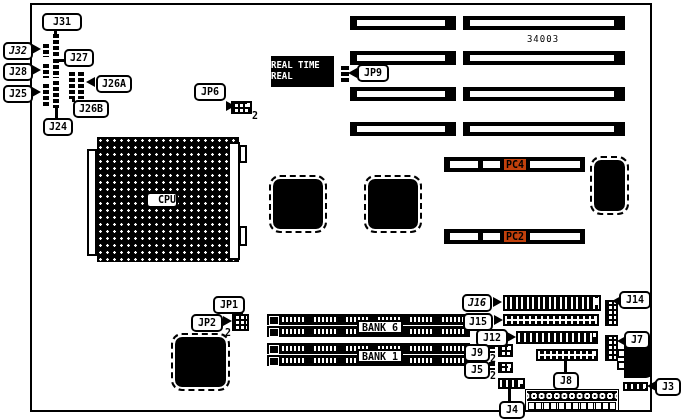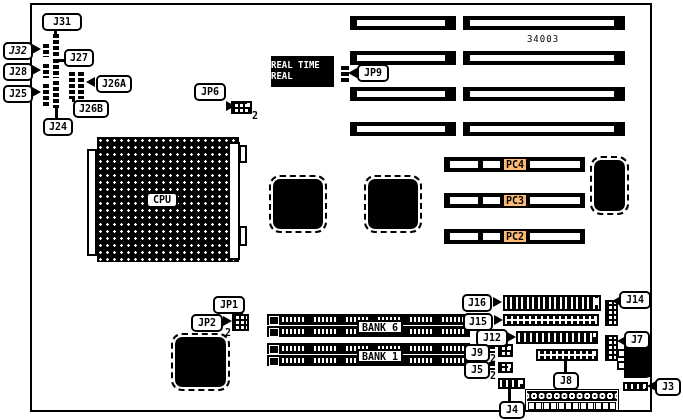--- a/index.html
+++ b/index.html
@@ -47,28 +47,28 @@
   .simm{background:#000;z-index:1;}
   .simm::before{content:"";position:absolute;left:2px;top:2px;width:8px;height:7px;border:1px solid #fff;background:#000;}
   .simm::after{content:"";position:absolute;left:15px;right:5px;top:3px;height:5px;
       background-image:repeating-linear-gradient(90deg,transparent 0 24px,#000 24px 32px),
                        repeating-linear-gradient(90deg,#fff 0 2px,transparent 2px 4px);}
   .banklabel{border:2px solid #000;background:#fff;font-weight:bold;font-size:10px;line-height:11px;
              text-align:center;z-index:6;padding:0;}
   
   .pcslot{background:#000;z-index:1;}
   .pcslot i{position:absolute;background:#fff;top:4px;height:7px;display:block;}
-  .pclabel{position:absolute;left:59px;top:1px;width:24px;height:13px;background:#fdba74;border:1px solid #000;
+  .pclabel{position:absolute;left:59px;top:1px;width:24px;height:13px;background:#c2410c;border:1px solid #000;
            font-weight:bold;font-size:10px;line-height:11px;text-align:center;z-index:3;}
   
   .cpu-socket{background-color:#000;z-index:1;
       background-image:radial-gradient(circle,#fff 1px,transparent 1.5px);background-size:7px 7px;}
   .cpu-inner{background:#fff;border:2px solid #000;}
   .cpu-tag{border:2px solid #000;border-radius:4px;background:#fff;font-weight:bold;font-size:10px;
-           line-height:12px;text-align:center;}
+           line-height:12px;text-align:right;}
   .whitebar{background:#fff;border:2px solid #000;z-index:2;}
   
   .qfp{background:#000;border-radius:7px;outline:2px dashed #000;outline-offset:2px;z-index:1;}
   
   .pwr{background:#fff;border:1px solid #000;z-index:1;}
   .pwr::before{content:"";position:absolute;left:1px;right:1px;top:1px;height:10px;background-color:#000;
       background-image:radial-gradient(circle,#000 0 1px,#fff 1px 3px,transparent 3.2px);
       background-size:7.6px 10px;background-position:center;}
   .pwr::after{content:"";position:absolute;left:2px;right:2px;top:12px;height:8px;background:#fff;
       background-image:repeating-linear-gradient(90deg,#000 0 1px,transparent 1px 2px,transparent 2px 6px,#000 6px 7px,transparent 7px 7.4px),
@@ -148,26 +148,20 @@
   <div class="abs qfp" style="left:368px;top:179px;width:50px;height:50px;"></div>
   <div class="abs qfp" style="left:594px;top:160px;width:31px;height:51px;"></div>
   <div class="abs qfp" style="left:175px;top:337px;width:51px;height:50px;"></div>
 
   <div class="abs pcslot" style="left:444px;top:157px;width:141px;height:15px;">
     <i style="left:6px;width:28px;"></i>
     <i style="left:39px;width:17px;"></i>
     <i style="left:86px;width:50px;"></i>
     <div class="pclabel">PC4</div>
   </div>
-  <div class="abs pcslot" style="left:444px;top:193px;width:141px;height:15px;">
-    <i style="left:6px;width:28px;"></i>
-    <i style="left:39px;width:17px;"></i>
-    <i style="left:86px;width:50px;"></i>
-    <div class="pclabel">PC3</div>
-  </div>
   <div class="abs pcslot" style="left:444px;top:229px;width:141px;height:15px;">
     <i style="left:6px;width:28px;"></i>
     <i style="left:39px;width:17px;"></i>
     <i style="left:86px;width:50px;"></i>
     <div class="pclabel">PC2</div>
   </div>
 
   <div class="abs callout" style="left:213px;top:296px;width:32px;">JP1</div>
   <div class="abs callout" style="left:191px;top:314px;width:32px;">JP2</div>
   <div class="abs vline" style="left:240px;top:310px;width:3px;height:6px;"></div>
@@ -175,21 +169,21 @@
   <div class="abs conn grid" style="left:232px;top:314px;width:17px;height:17px;"></div>
   <div class="abs pin2" style="left:225px;top:328px;">2</div>
 
   <div class="abs simm" style="left:267px;top:314px;width:203px;height:11px;"></div>
   <div class="abs simm" style="left:267px;top:326px;width:203px;height:11px;"></div>
   <div class="abs simm" style="left:267px;top:343px;width:203px;height:11px;"></div>
   <div class="abs simm" style="left:267px;top:355px;width:203px;height:11px;"></div>
   <div class="abs banklabel" style="left:357px;top:320px;width:46px;height:14px;">BANK 6</div>
   <div class="abs banklabel" style="left:357px;top:349px;width:46px;height:14px;">BANK 1</div>
 
-  <div class="abs callout" style="left:462px;top:294px;width:30px;">J16</div>
+  <div class="abs callout" style="left:462px;top:294px;width:30px;font-style:italic;">J16</div>
   <div class="abs tri-r" style="left:493px;top:297px;"></div>
   <div class="abs conn stripes" style="left:503px;top:295px;width:98px;height:16px;">
     <b class="abs" style="right:3px;top:3px;width:5px;height:7px;background:#fff;"></b>
   </div>
 
   <div class="abs callout" style="left:463px;top:313px;width:30px;">J15</div>
   <div class="abs tri-r" style="left:494px;top:315px;"></div>
   <div class="abs conn ladder dot" style="left:503px;top:314px;width:96px;height:12px;"></div>
 
   <div class="abs callout" style="left:619px;top:291px;width:32px;">J14</div>

